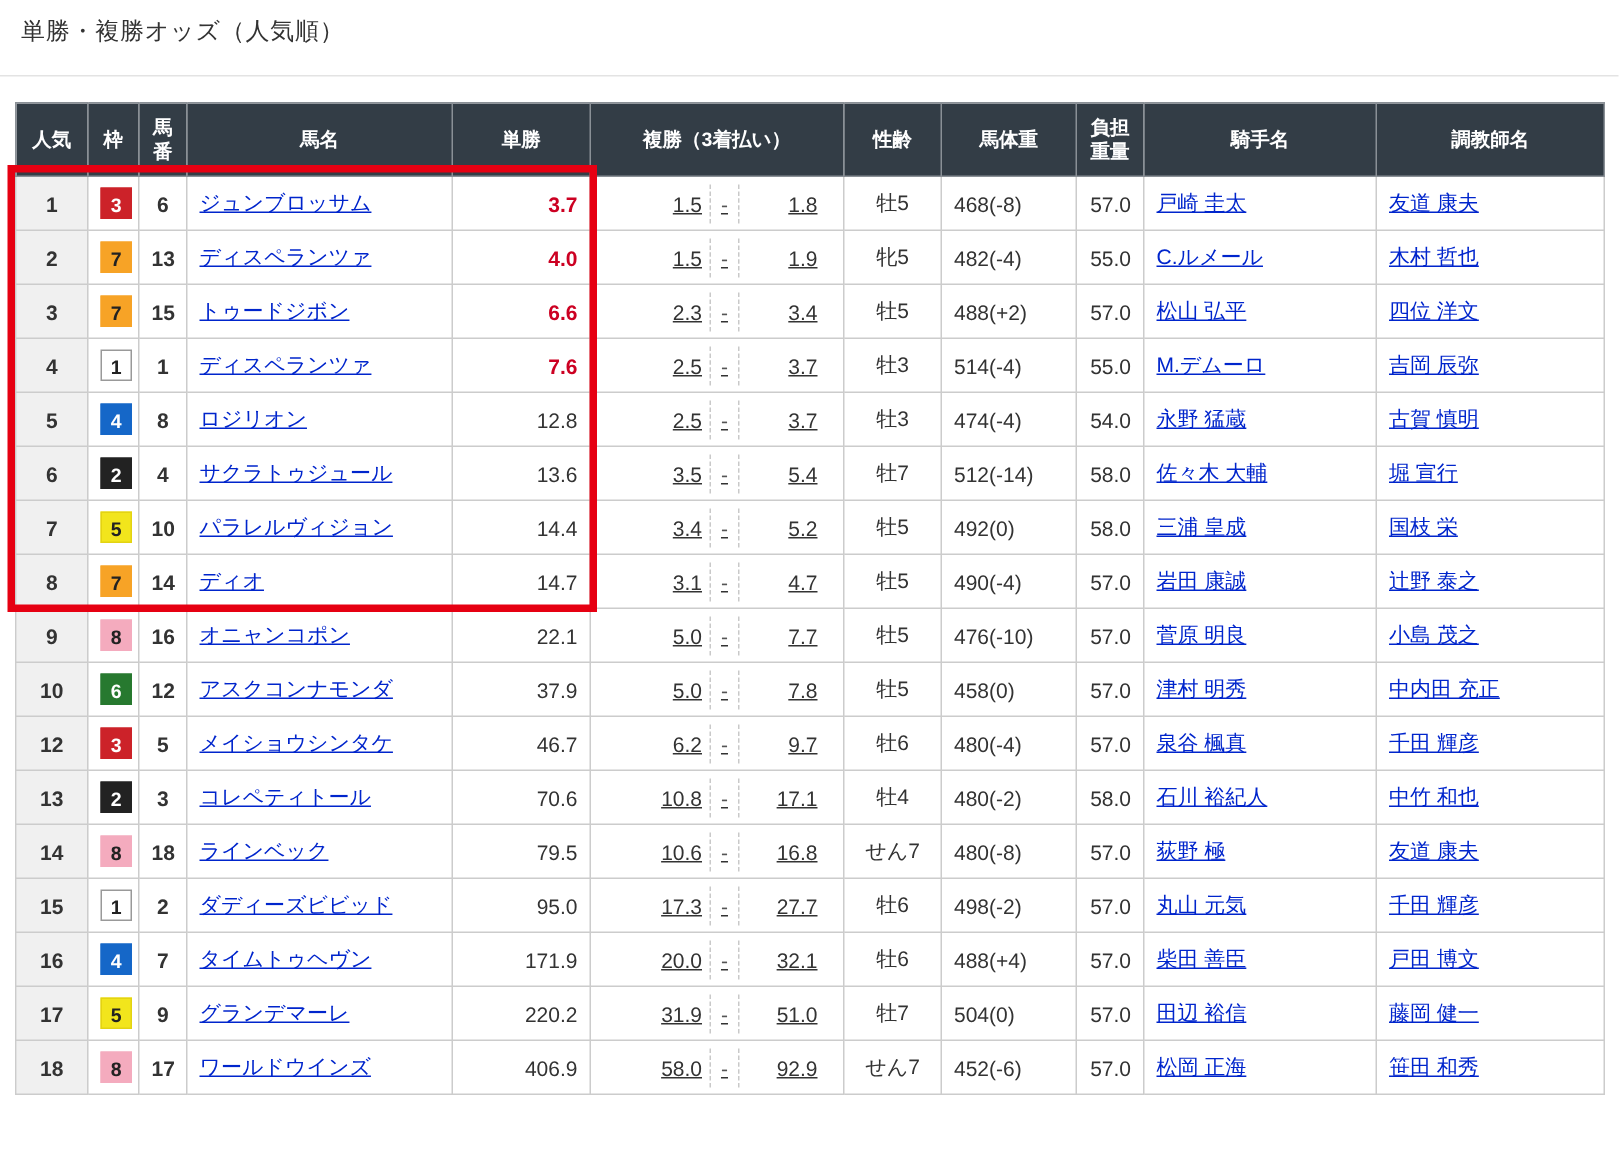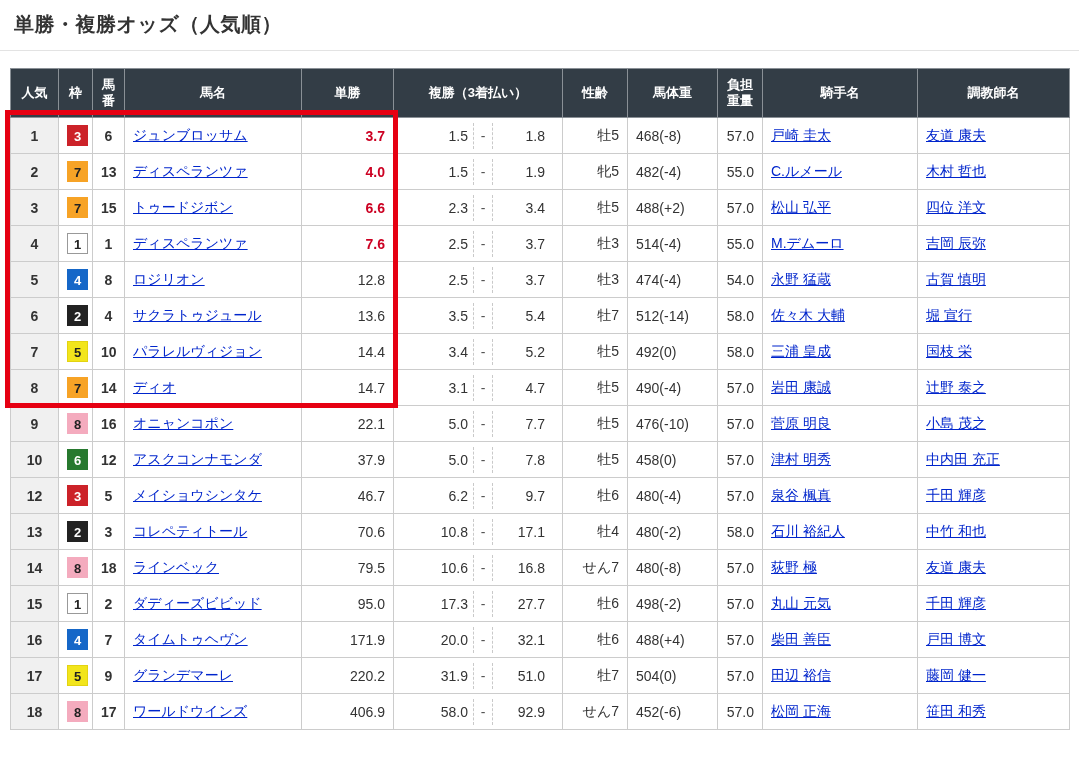--- a/index.html
+++ b/index.html
@@ -3,53 +3,53 @@
 <meta charset="utf-8">
 <style>
   html,body{margin:0;padding:0;}
   body{
     width:1079px;height:767px;position:relative;overflow:hidden;
     background:#ffffff;color:#333;
     font-family:"Liberation Sans","DejaVu Sans",sans-serif;
   }
   .page-title{
     position:absolute;top:11px;left:14px;margin:0;
-    font-size:20px;font-weight:bold;color:#333;letter-spacing:.5px;
+    font-size:16px;font-weight:normal;color:#333;letter-spacing:.5px;
   }
   .title-divider{
     position:absolute;top:50px;left:0;width:1079px;height:0;
     border-top:1px solid #e3e3e3;
   }
   table.odds{
     position:absolute;top:68px;left:10px;width:1059px;
     border-collapse:collapse;table-layout:fixed;font-size:14px;border-radius:14px;
   }
   table.odds th{
     background:#333d46;color:#fff;font-size:13px;font-weight:bold;
     border:1px solid #8a9096;height:44px;text-align:center;
     padding:2px 3px;line-height:1.25;
   }
   table.odds td{
     border:1px solid #cccccc;height:35px;padding:0 8px;
     vertical-align:middle;background:#fff;
   }
   td.rank{background:#f0f0f0 !important;font-weight:bold;text-align:center;}
-  td.c{text-align:right;}
+  td.c{text-align:center;}
   td.r{text-align:right;}
   td.num{font-weight:bold;text-align:center;padding:0 4px;}
   td.wakutd{padding:0 4px;text-align:center;}
   .waku{
     display:inline-block;width:21px;height:21px;line-height:21px;
     text-align:center;font-weight:bold;font-size:13px;
     border:1px solid transparent;box-sizing:border-box;vertical-align:middle;
   }
   a.lk{color:#0025cc;cursor:pointer;}
   td.win{font-size:14px;}
   td.win-hot{color:#cc0022;font-weight:bold;}
-  td.place{padding:0 0;}
+  td.place{padding:0 0;text-decoration:underline;}
   .place-wrap{display:flex;align-items:center;height:35px;}
   .place-low{flex:0 0 66px;text-align:right;}
   .place-dash{
     flex:0 0 18px;text-align:center;color:#555;margin-left:5px;
     border-left:1px dashed #c9c9c9;border-right:1px dashed #c9c9c9;
     height:26px;line-height:26px;
   }
   .place-high{flex:1;text-align:right;padding-right:9px;}
   td.wt{text-align:left;padding-left:10px;}
   .highlight-box{

